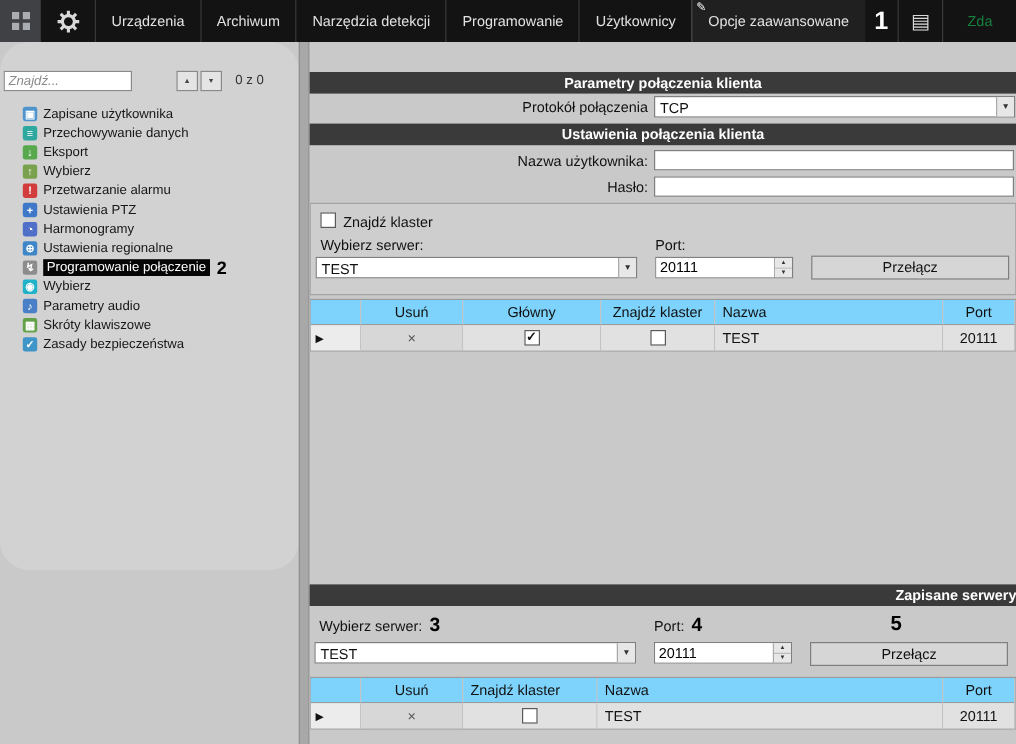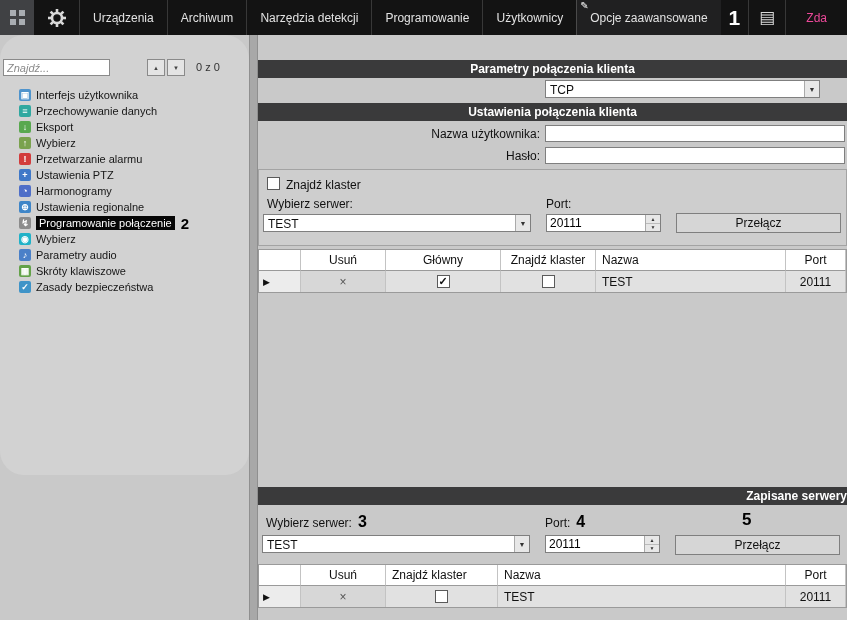--- a/index.html
+++ b/index.html
@@ -10,21 +10,21 @@
   .topbar { position:absolute; left:0; top:0; width:847px; height:35px; background:#131313; display:flex; align-items:stretch; }
   .app-btn { width:35px; background:#404144; display:flex; align-items:center; justify-content:center; cursor:pointer; }
   .grid-ico { width:15px; height:15px; display:grid; grid-template-columns:6px 6px; grid-template-rows:6px 6px; gap:3px; }
   .grid-ico span { background:#a9adb2; }
   .gear-wrap { width:46px; display:flex; align-items:center; justify-content:center; }
   .menu-item { position:relative; display:flex; align-items:center; padding:0 13px; font-size:12px; color:#e2e2e2; border-left:1px solid #383838; cursor:pointer; white-space:nowrap; }
   .menu-item.active { background:#202021; border-left:1px solid #4a4a4a; }
   .pencil { position:absolute; top:0px; left:3px; font-size:10px; color:#fff; }
   .ann-top { display:flex; align-items:center; padding:0 8px; font-size:21px; font-weight:bold; color:#fff; }
   .report-seg { display:flex; align-items:center; padding:0 10px; border-left:1px solid #383838; font-size:17px; color:#d9d9d9; cursor:pointer; }
-  .trunc-item { display:flex; align-items:center; padding:0 20px; border-left:1px solid #383838; font-size:12px; color:#ec4899; cursor:pointer; }
+  .trunc-item { display:flex; align-items:center; padding:0 20px; border-left:1px solid #383838; font-size:12px; color:#15803d; cursor:pointer; }
 
   
   .sidebar { position:absolute; left:0; top:35px; width:249px; height:440px; background:#d2d2d2;border-radius:24px; }
   .splitter { position:absolute; left:249px; top:35px; width:9px; height:585px; background:#a8a8a8; border-left:1px solid #8f8f8f; border-right:1px solid #8f8f8f; cursor:col-resize; }
   .search-row { position:absolute; left:0; top:24px; width:249px; height:18px; }
   .search-input { position:absolute; left:3px; top:0; width:107px; height:17px; border:1px solid #8a8a8a; font-size:11px; padding:0 3px; font-family:"Liberation Sans", sans-serif; }
   .search-input::placeholder { font-style:italic; color:#8a8a8a; }
   .nav-btn { position:absolute; top:0; width:18px; height:17px; background:#e4e4e4; border:1px solid #8a8a8a; font-size:6px; color:#444; display:flex; align-items:center; justify-content:center; cursor:pointer; }
   .nav-prev { left:147px; } .nav-next { left:167px; }
   .search-counter { position:absolute; left:196px; top:2px; font-size:11px; color:#333; }
@@ -50,21 +50,21 @@
   .spin-btns { position:absolute; right:0; top:0; width:15px; height:16px; border-left:1px solid #aaa; display:flex; flex-direction:column; }
   .spin-btn { flex:1; background:#e7e7e7; font-size:5px; color:#333; display:flex; align-items:center; justify-content:center; cursor:pointer; }
   .spin-btn:first-child { border-bottom:1px solid #bbb; }
   .push-btn { position:absolute; width:165px; height:20px; background:#d6d6d6; border:1px solid #7f7f7f; font-size:12px; color:#111; text-align:center; line-height:18px; cursor:pointer; }
   .groupbox { position:absolute; left:0; top:134px; width:589px; height:77px; background:#cecece; border:1px solid #a3a3a3; }
   .cb { width:13px; height:13px; background:#fff; border:1px solid #5a5a5a; font-size:11px; line-height:11px; text-align:center; color:#111; font-weight:bold; cursor:pointer; }
 
   .grid-table { position:absolute; left:0; width:589px; display:grid; grid-auto-rows:21px; border:1px solid #9a9a9a; background:#e1e1e1; }
   .t1 { top:214px; grid-template-columns:42px 85px 115px 95px 190px 1fr; }
   .t2 { top:529px; grid-template-columns:42px 85px 112px 288px 1fr; }
-  .hc { background:#ffffff; border-right:1px solid #c3c3c3; border-bottom:1px solid #9a9a9a; font-size:12px; color:#111; display:flex; align-items:center; justify-content:center; }
+  .hc { background:#7dd3fc; border-right:1px solid #c3c3c3; border-bottom:1px solid #9a9a9a; font-size:12px; color:#111; display:flex; align-items:center; justify-content:center; }
   .hc.left { justify-content:flex-start; padding-left:6px; }
   .dc { background:#e1e1e1; border-right:1px solid #c3c3c3; display:flex; align-items:center; justify-content:center; font-size:12px; color:#111; }
   .dc.left { justify-content:flex-start; padding-left:6px; }
   .dc.sel { background:#ececec; justify-content:flex-start; padding-left:4px; font-size:9px; color:#111; cursor:pointer; }
   .dc.del { background:#d7d7d7; color:#555; cursor:pointer; }
 </style>
 </head>
 <body>
 
 <div class="screen">
@@ -129,21 +129,21 @@
           <span>▲</span>
         </div>
       <div class="nav-btn nav-next">
           <span>▼</span>
         </div>
       <div class="search-counter">0 z 0</div>
     </div>
     <div class="tree">
       <div class="tree-item">
           <span class="ticon" style="background:#4f94cd">▣</span>
-          <span class="tlabel">Interfejs użytkownika</span>
+          <span class="tlabel">Zapisane użytkownika</span>
         </div>
       <div class="tree-item">
           <span class="ticon" style="background:#2fa8a0">≡</span>
           <span class="tlabel">Przechowywanie danych</span>
         </div>
       <div class="tree-item">
           <span class="ticon" style="background:#58a84e">↓</span>
           <span class="tlabel">Eksport</span>
         </div>
       <div class="tree-item">
@@ -188,21 +188,22 @@
           <span class="tlabel">Zasady bezpieczeństwa</span>
         </div>
     </div>
   </div>
   <div class="splitter"></div>
 
   <div class="main">
 
     <div class="dark-bar bar1">Parametry połączenia klienta</div>
 
-    <div class="combo" style="left:287px; top:45px; width:275px">
+    <div class="rlabel" style="top:47px">Protokół połączenia</div>
+    <div class="combo" style="left:287px; top:45px; width:301px">
       <span class="combo-text">TCP</span>
       <span class="combo-arrow">▼</span>
     </div>
 
     <div class="dark-bar bar2">Ustawienia połączenia klienta</div>
 
     <div class="rlabel" style="top:92px">Nazwa użytkownika:</div>
     <input class="text-input" style="top: 90px;" type="text" value="">
 
     <div class="rlabel" style="top:114px">Hasło:</div>

